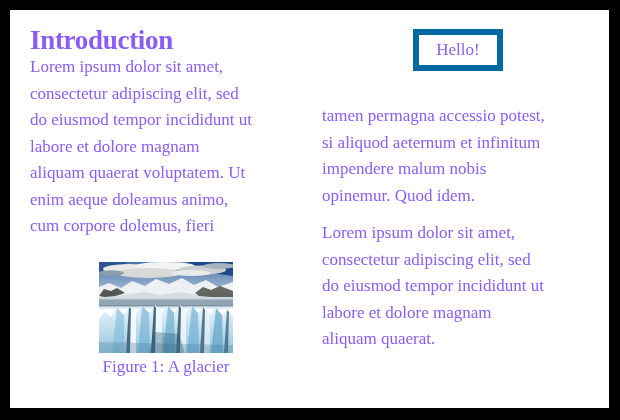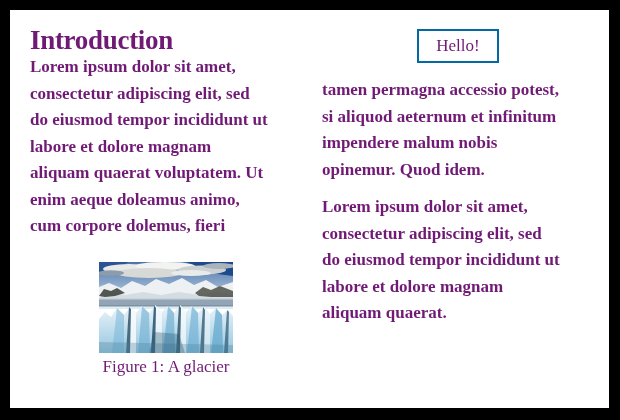--- a/index.html
+++ b/index.html
@@ -17,21 +17,21 @@
     background: #000000;
     overflow: hidden;
   }
   .page {
     position: absolute;
     left: 10px;
     top: 10px;
     width: 599px;
     height: 398px;
     background: #ffffff;
-    color: #701a75;
+    color: #8b5cf6;
   }
   .col {
     position: absolute;
     top: 16px;
     width: 272px;
   }
   .col-left  { left: 20px; }
   .col-right { left: 312px; }
 
   .doc-heading {
@@ -39,46 +39,45 @@
     font-weight: bold;
     line-height: 28px;
     margin: 0;
     letter-spacing: -0.3px;
   }
   .para {
     font-size: 17px;
     line-height: 26.5px;
     margin: 0;
     white-space: pre-line;
-    font-weight: bold;
   }
   .col-left .para { margin-top: 0; }
 
   figure { margin: 0; text-align: center; }
   .figure-glacier { margin-top: 22px; }
   .figure-glacier svg { display: block; margin: 0 auto; }
   .figure-caption {
     font-size: 17px;
     line-height: 26.5px;
     margin-top: 1px;
     text-align: center;
   }
 
   .figure-rect { margin-top: 3px; }
   .hello-box {
     display: inline-block;
-    border: 2px solid #0369a1;
+    border: 6px solid #0369a1;
     padding: 3px 17px;
     font-size: 17px;
     line-height: 24px;
     background: #ffffff;
   }
   .figure-rect .figure-caption { margin-top: 7px; }
 
-  .para-1 { margin-top: 14px; }
+  .para-1 { margin-top: 32px; }
   .para-2 { margin-top: 11px; }
 </style>
 </head>
 <body>
 
 <div class="frame">
   <div class="page">
 
     <div class="col col-left">
       <h1 class="doc-heading">Introduction</h1>

